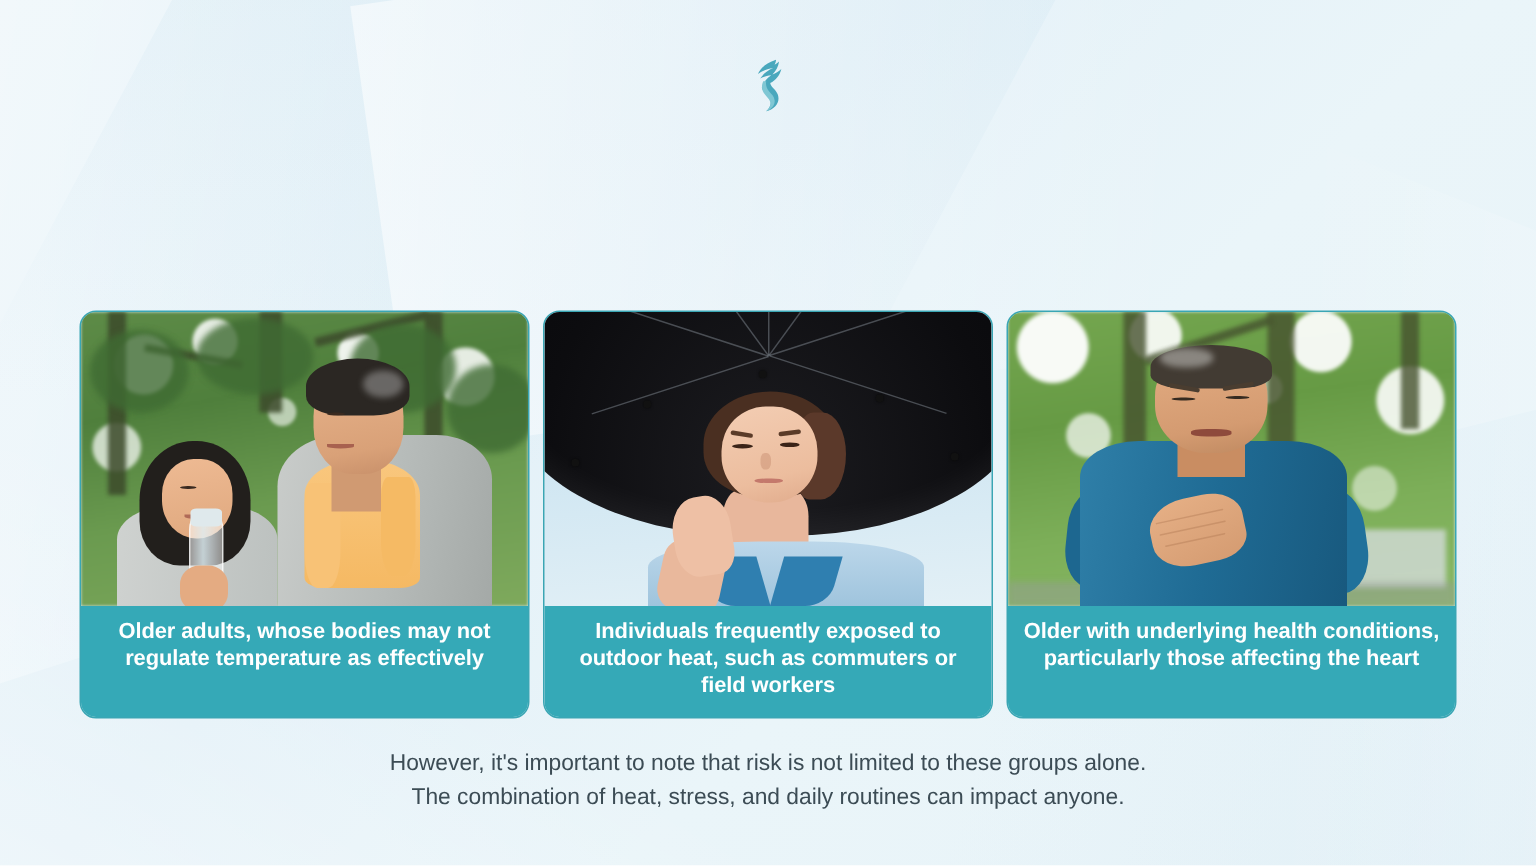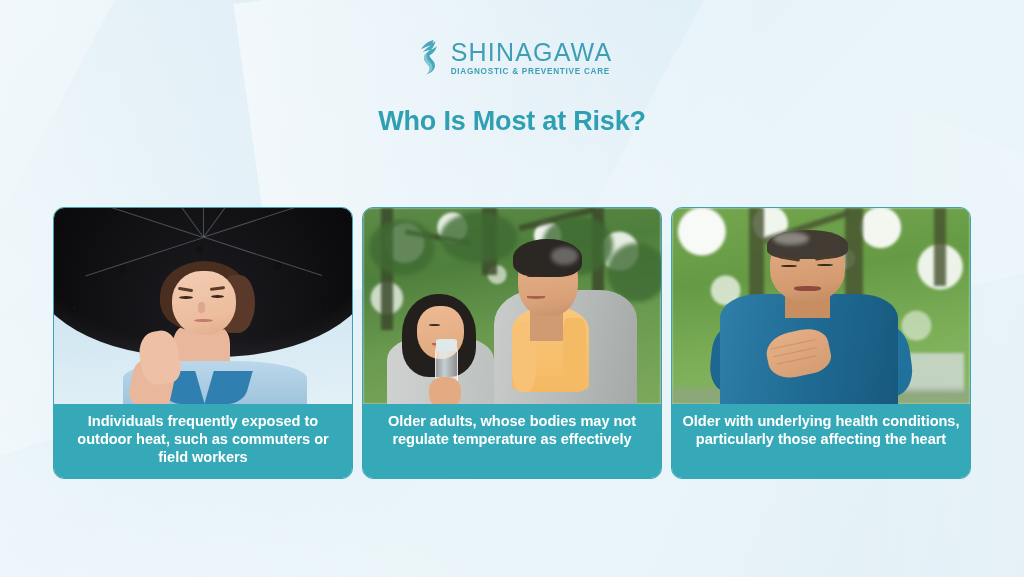--- a/index.html
+++ b/index.html
@@ -580,30 +580,61 @@
   <div class="facet facet-e"></div>
   <div class="facet facet-f"></div>
 
   <div id="logo-row">
     <span>
       <svg id="logo-mark" viewBox="0 0 32 40" aria-hidden="true">
         <path d="M20.5 2.2c-5.4 1.6-9.4 5.1-11.2 9.1 3.3-2.3 6.7-3.5 10.1-3.9-3.6 1.6-6.6 3.9-8.6 6.9 2.6-1.3 5-2 7.4-2.2-3.3 2.3-5.6 5.2-6.3 8.4 1.1 3.4 3.7 4.6 5.2 7.1 1.6 2.7.6 5.9-2.3 8.6 4.9-1.2 8.2-4.6 8.2-8.6 0-3.2-1.9-5.1-3.6-6.9-1-1.1-1.8-2.1-1.9-3.3 3.8-1.9 6.4-5.3 7.4-9.4-1.8 1.7-3.8 2.9-5.9 3.6 2.4-2.4 3.9-5.3 4.4-8.6-.9.9-1.9 1.6-3 2.1.6-1.1.9-2.2 1-3.3-.4.2-.8.3-1.2.4z" fill="#4aa8bd"></path>
         <path d="M12.8 16.2c-1.2 2.6-1.1 5.3.3 7.6 1.4 2.3 3.6 3.6 4.3 5.8.7 2.2-.3 4.6-2.6 6.6 3.8-1.4 6-4.3 5.6-7.4-.3-2.6-2.1-4.1-3.6-5.8-1.6-1.8-2.5-4-2-6.8z" fill="#7fc7d4"></path>
       </svg>
     </span>
-    <span id="logo-text">
-      <span id="logo-wordmark">SHINAGAWA</span>
-      <span id="logo-tagline">DIAGNOSTIC &amp; PREVENTIVE CARE</span>
-    </span>
   </div>
 
-  <div id="heading">Who Is Most at Risk?</div>
 
 
   <div id="cards">
+
+    <div class="card">
+      <div class="photo">
+        <div class="scene">
+          <div class="c2-bg"></div>
+          <div class="c2-trunk" style="left:6%;  top:0;   width:4%;  height:62%"></div>
+          <div class="c2-trunk" style="left:40%; top:0;   width:5%;  height:34%"></div>
+          <div class="c2-trunk" style="left:77%; top:0;   width:4%;  height:70%"></div>
+          <div class="c2-trunk" style="left:52%; top:4%;  width:26%; height:3%; transform:rotate(-14deg)"></div>
+          <div class="c2-trunk" style="left:14%; top:14%; width:22%; height:2.5%; transform:rotate(10deg)"></div>
+          <div class="c2-leafblob" style="left:2%;  top:6%;  width:22%; height:28%"></div>
+          <div class="c2-leafblob" style="left:26%; top:2%;  width:26%; height:26%"></div>
+          <div class="c2-leafblob" style="left:60%; top:4%;  width:24%; height:30%"></div>
+          <div class="c2-leafblob" style="left:82%; top:18%; width:20%; height:30%"></div>
+          <div class="c2-woman-body"></div>
+          <div class="c2-woman-hair"></div>
+          <div class="c2-woman-face"></div>
+          <div class="c2-woman-eye"></div>
+          <div class="c2-woman-mouth"></div>
+          <div class="c2-man-body"></div>
+          <div class="c2-towel"></div>
+          <div class="c2-towel-l"></div>
+          <div class="c2-towel-r"></div>
+          <div class="c2-man-neck"></div>
+          <div class="c2-man-head"></div>
+          <div class="c2-man-hair"></div>
+          <div class="c2-man-hair-grey"></div>
+          <div class="c2-man-eye"></div>
+          <div class="c2-man-mouth"></div>
+          <div class="c2-bottle"></div>
+          <div class="c2-bottle-cap"></div>
+          <div class="c2-hand"></div>
+        </div>
+      </div>
+      <div class="caption">Older adults, whose bodies may not regulate temperature as effectively</div>
+    </div>
 
     <div class="card">
       <div class="photo">
         <div class="scene">
           <div class="c1-sky"></div>
           <div class="c1-umbrella">
             <div class="c1-rib" style="transform:rotate(0deg)"></div>
             <div class="c1-rib" style="transform:rotate(36deg)"></div>
             <div class="c1-rib" style="transform:rotate(72deg)"></div>
             <div class="c1-rib" style="transform:rotate(108deg)"></div>
@@ -633,56 +664,20 @@
           <div class="c1-forearm"></div>
           <div class="c1-hand"></div>
         </div>
       </div>
       <div class="caption">Individuals frequently exposed to outdoor heat, such as commuters or field workers</div>
     </div>
 
     <div class="card">
       <div class="photo">
         <div class="scene">
-          <div class="c2-bg"></div>
-          <div class="c2-trunk" style="left:6%;  top:0;   width:4%;  height:62%"></div>
-          <div class="c2-trunk" style="left:40%; top:0;   width:5%;  height:34%"></div>
-          <div class="c2-trunk" style="left:77%; top:0;   width:4%;  height:70%"></div>
-          <div class="c2-trunk" style="left:52%; top:4%;  width:26%; height:3%; transform:rotate(-14deg)"></div>
-          <div class="c2-trunk" style="left:14%; top:14%; width:22%; height:2.5%; transform:rotate(10deg)"></div>
-          <div class="c2-leafblob" style="left:2%;  top:6%;  width:22%; height:28%"></div>
-          <div class="c2-leafblob" style="left:26%; top:2%;  width:26%; height:26%"></div>
-          <div class="c2-leafblob" style="left:60%; top:4%;  width:24%; height:30%"></div>
-          <div class="c2-leafblob" style="left:82%; top:18%; width:20%; height:30%"></div>
-          <div class="c2-woman-body"></div>
-          <div class="c2-woman-hair"></div>
-          <div class="c2-woman-face"></div>
-          <div class="c2-woman-eye"></div>
-          <div class="c2-woman-mouth"></div>
-          <div class="c2-man-body"></div>
-          <div class="c2-towel"></div>
-          <div class="c2-towel-l"></div>
-          <div class="c2-towel-r"></div>
-          <div class="c2-man-neck"></div>
-          <div class="c2-man-head"></div>
-          <div class="c2-man-hair"></div>
-          <div class="c2-man-hair-grey"></div>
-          <div class="c2-man-eye"></div>
-          <div class="c2-man-mouth"></div>
-          <div class="c2-bottle"></div>
-          <div class="c2-bottle-cap"></div>
-          <div class="c2-hand"></div>
-        </div>
-      </div>
-      <div class="caption">Older adults, whose bodies may not regulate temperature as effectively</div>
-    </div>
-
-    <div class="card">
-      <div class="photo">
-        <div class="scene">
           <div class="c3-bg"></div>
           <div class="c3-trunk" style="left:26%; top:0;  width:5%;  height:56%"></div>
           <div class="c3-trunk" style="left:58%; top:0;  width:6%;  height:62%"></div>
           <div class="c3-trunk" style="left:88%; top:0;  width:4%;  height:40%"></div>
           <div class="c3-trunk" style="left:30%; top:8%; width:30%; height:3%; transform:rotate(-18deg)"></div>
           <div class="c3-build"></div>
           <div class="c3-road"></div>
           <div class="c3-sleeve-l"></div>
           <div class="c3-sleeve-r"></div>
           <div class="c3-shirt"></div>
@@ -700,14 +695,18 @@
             <div class="c3-finger" style="left:10%; top:44%; width:72%"></div>
             <div class="c3-finger" style="left:12%; top:62%; width:66%"></div>
           </div>
         </div>
       </div>
       <div class="caption">Older with underlying health conditions, particularly those affecting the heart</div>
     </div>
 
   </div>
 
+  <div id="footer">
+    <span>However, it's important to note that risk is not limited to these groups alone.</span>
+    <span>The combination of heat, stress, and daily routines can impact anyone.</span>
+  </div>
 
 </div>
 
 </body></html>

